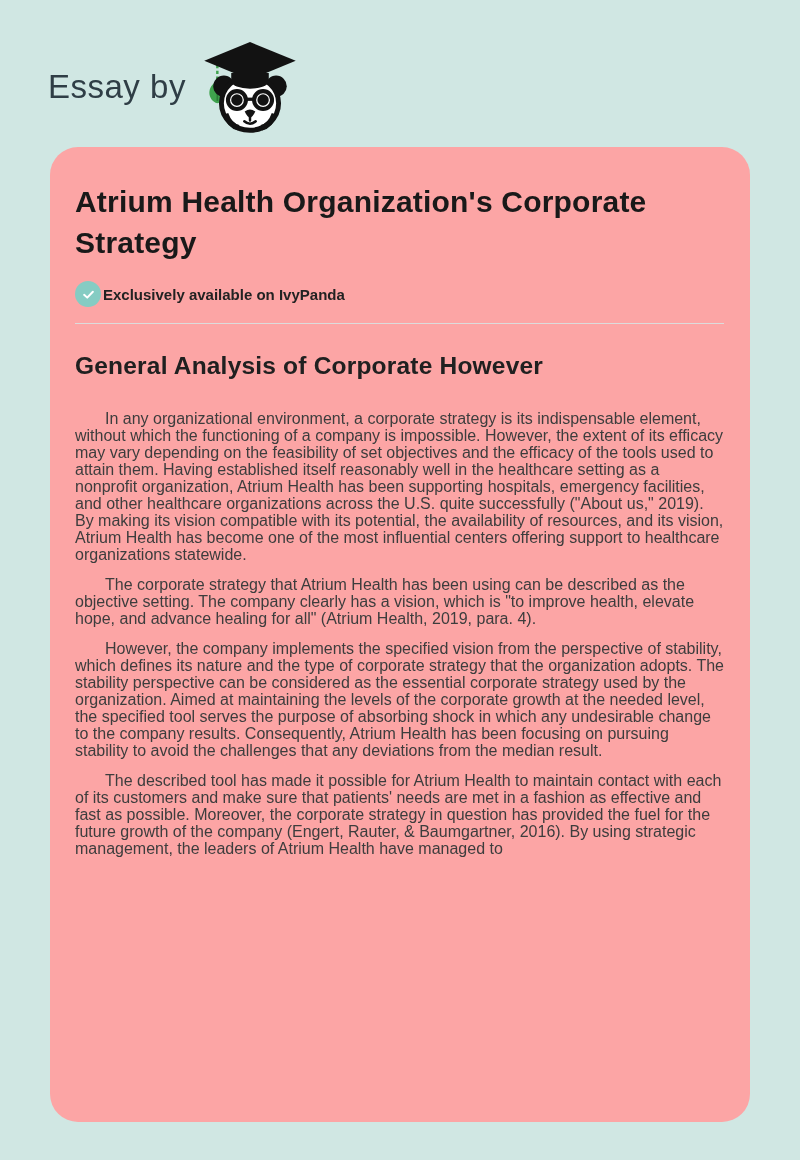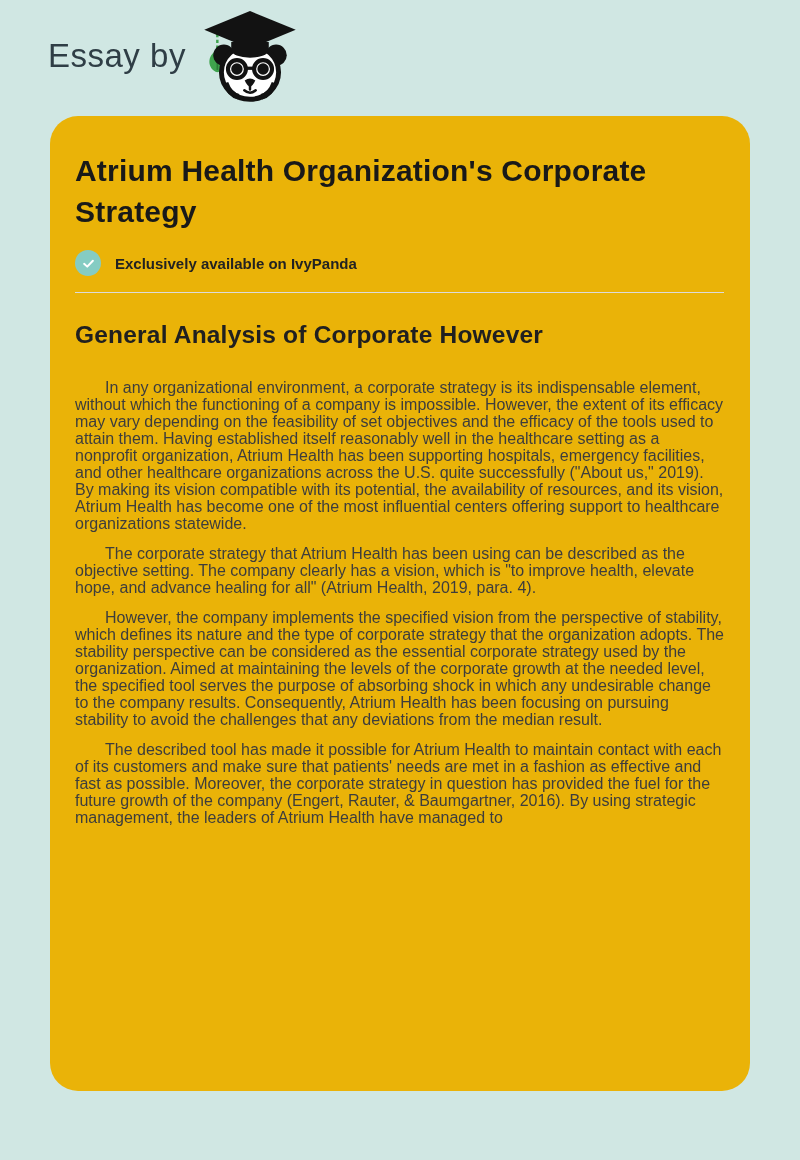--- a/index.html
+++ b/index.html
@@ -10,21 +10,21 @@
     width: 800px;
     height: 1160px;
     background: #d0e7e3;
     font-family: "Liberation Sans", sans-serif;
     overflow: hidden;
   }
   
   .site-header {
     display: flex;
     align-items: center;
-    padding: 8px 0 12px 48px;
+    padding: 39px 0 12px 48px;
     gap: 14px;
   }
   .essay-by {
     font-size: 33px;
     color: #2f3e46;
     letter-spacing: 0.5px;
   }
   .logo-wrap {
     width: 100px;
     height: 96px;
@@ -39,38 +39,38 @@
     color: #1d262c;
     letter-spacing: 0.5px;
   }
   .brand sup {
     font-size: 16px;
     vertical-align: 14px;
   }
   
   .essay-card {
     margin: 0 50px;
-    background: #eab308;
+    background: #fca5a5;
     border-radius: 28px;
     padding: 34px 26px 52px 25px;
     box-sizing: border-box;
     min-height: 975px;
   }
   .essay-title {
     margin: 0 0 18px 0;
     font-size: 30px;
     line-height: 41px;
     font-weight: bold;
     color: #191919;
     letter-spacing: 0.2px;
   }
   .exclusive-row {
     display: flex;
     align-items: center;
-    gap: 14px;
+    gap: 2px;
     margin-bottom: 16px;
   }
   .check-circle {
     width: 26px;
     height: 26px;
     border-radius: 50%;
     background: #85ccc3;
     display: flex;
     align-items: center;
     justify-content: center;

